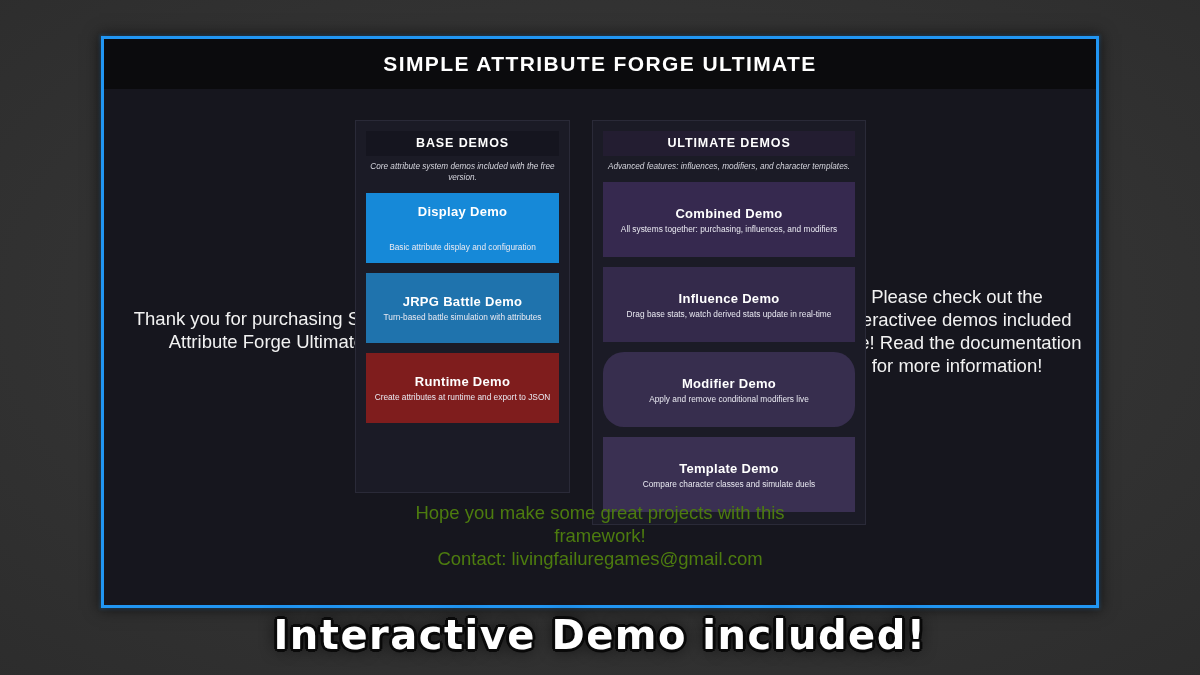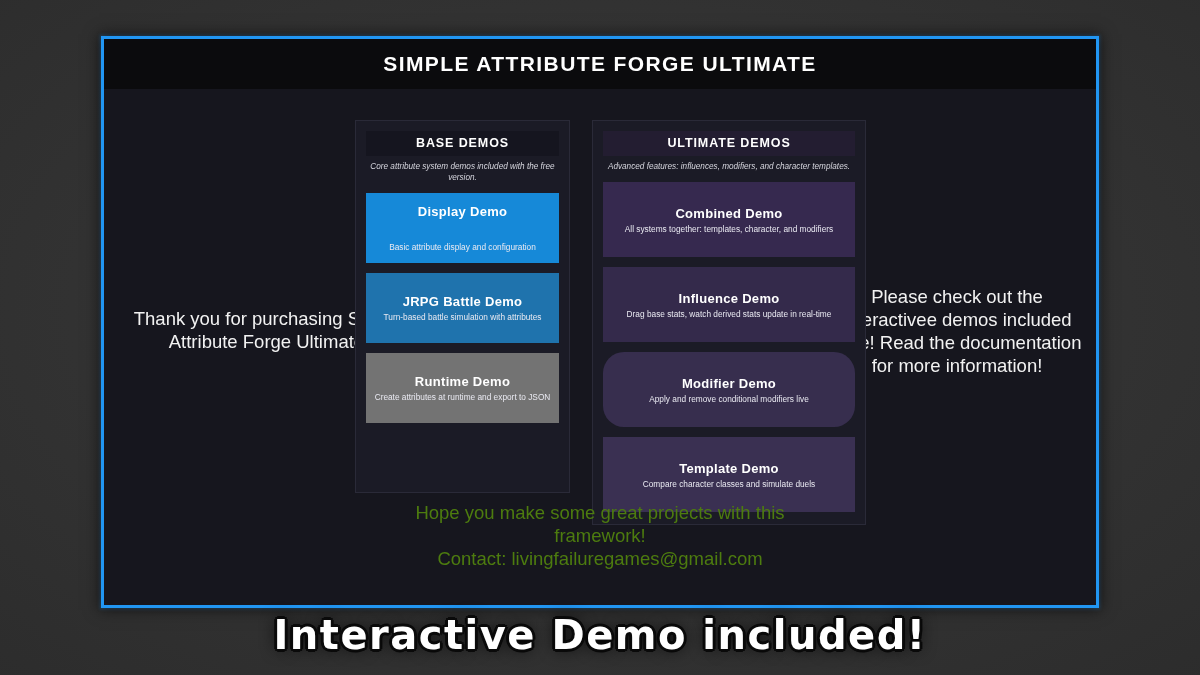--- a/index.html
+++ b/index.html
@@ -207,33 +207,33 @@
           <div class="card" style="background: rgb(22, 137, 216); gap: 20px;">
             <div class="card-title">Display Demo</div>
             <div class="card-sub">Basic attribute display and configuration</div>
           </div>
 
           <div class="card" style="background: rgb(31, 115, 173);">
             <div class="card-title">JRPG Battle Demo</div>
             <div class="card-sub">Turn-based battle simulation with attributes</div>
           </div>
 
-          <div class="card" style="background: #737373;">
+          <div class="card" style="background: #7f1d1d;">
             <div class="card-title">Runtime Demo</div>
             <div class="card-sub">Create attributes at runtime and export to JSON</div>
           </div>
         </div>
 
         <div class="panel ultimate">
           <div class="panel-header" style="background: rgb(35, 29, 49);">ULTIMATE DEMOS</div>
           <div class="panel-sub">Advanced features: influences, modifiers, and character templates.</div>
 
           <div class="card" style="background: rgb(54, 41, 79);">
             <div class="card-title">Combined Demo</div>
-            <div class="card-sub">All systems together: templates, character, and modifiers</div>
+            <div class="card-sub">All systems together: purchasing, influences, and modifiers</div>
           </div>
 
           <div class="card" style="background: rgb(52, 42, 75);">
             <div class="card-title">Influence Demo</div>
             <div class="card-sub">Drag base stats, watch derived stats update in real-time</div>
           </div>
 
           <div class="card" style="background: rgb(55, 46, 78); border-radius: 21px;">
             <div class="card-title">Modifier Demo</div>
             <div class="card-sub">Apply and remove conditional modifiers live</div>

